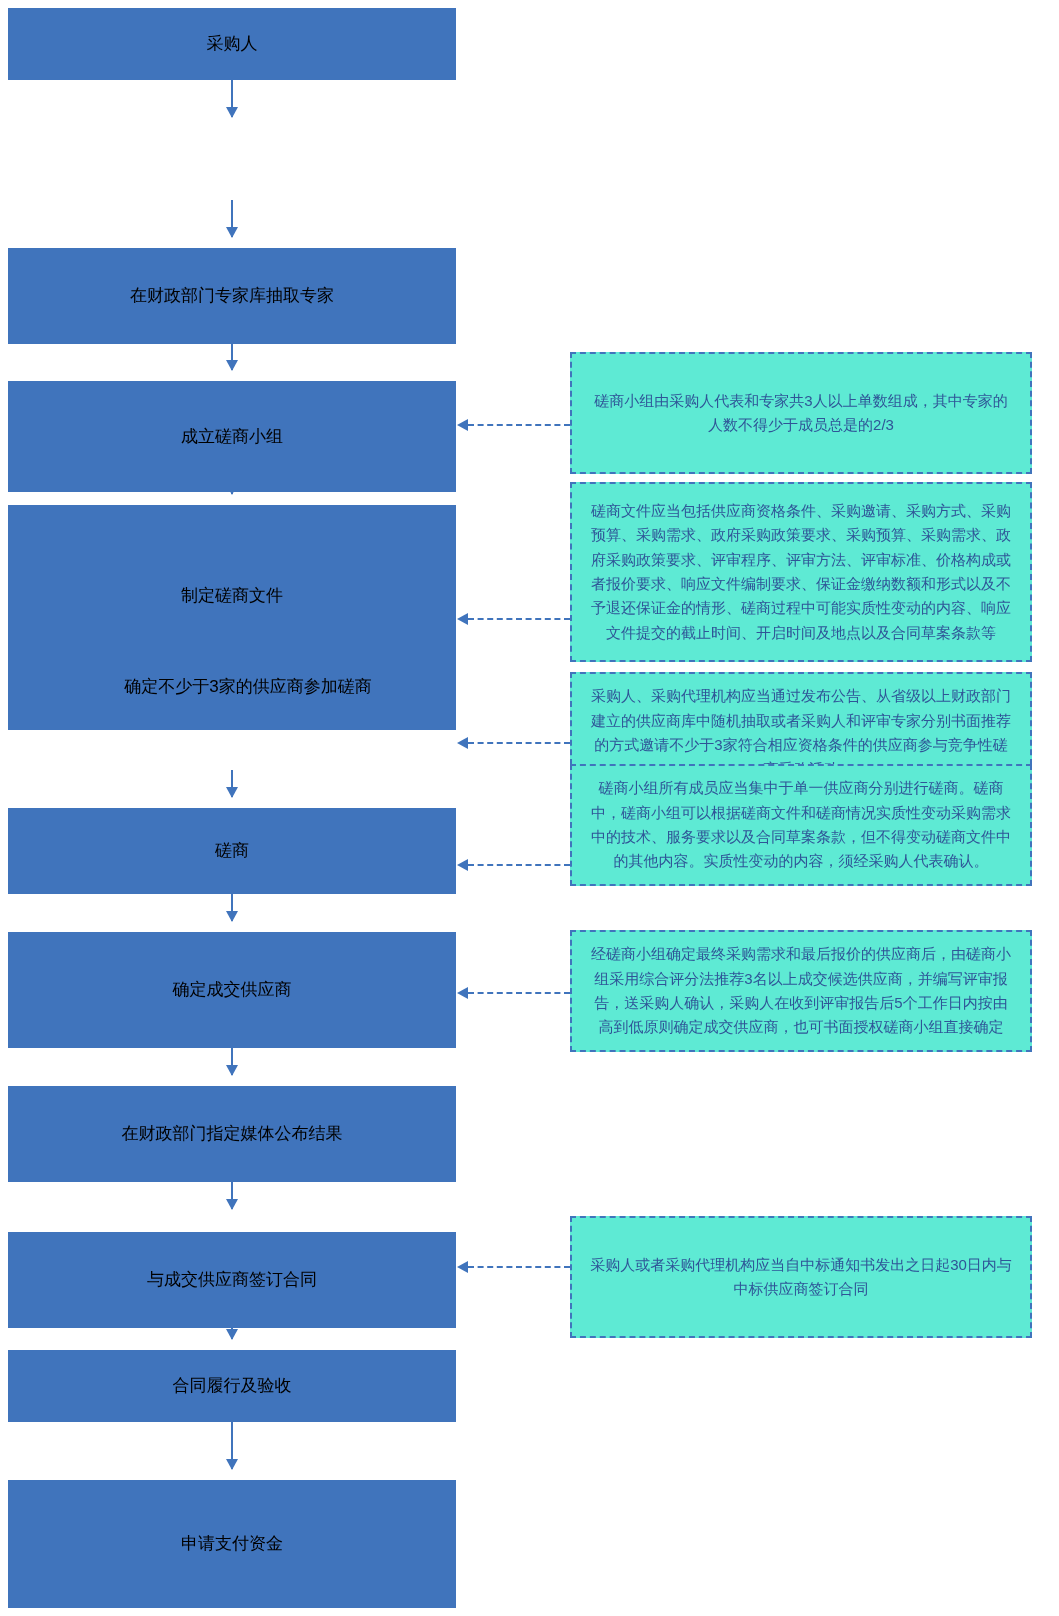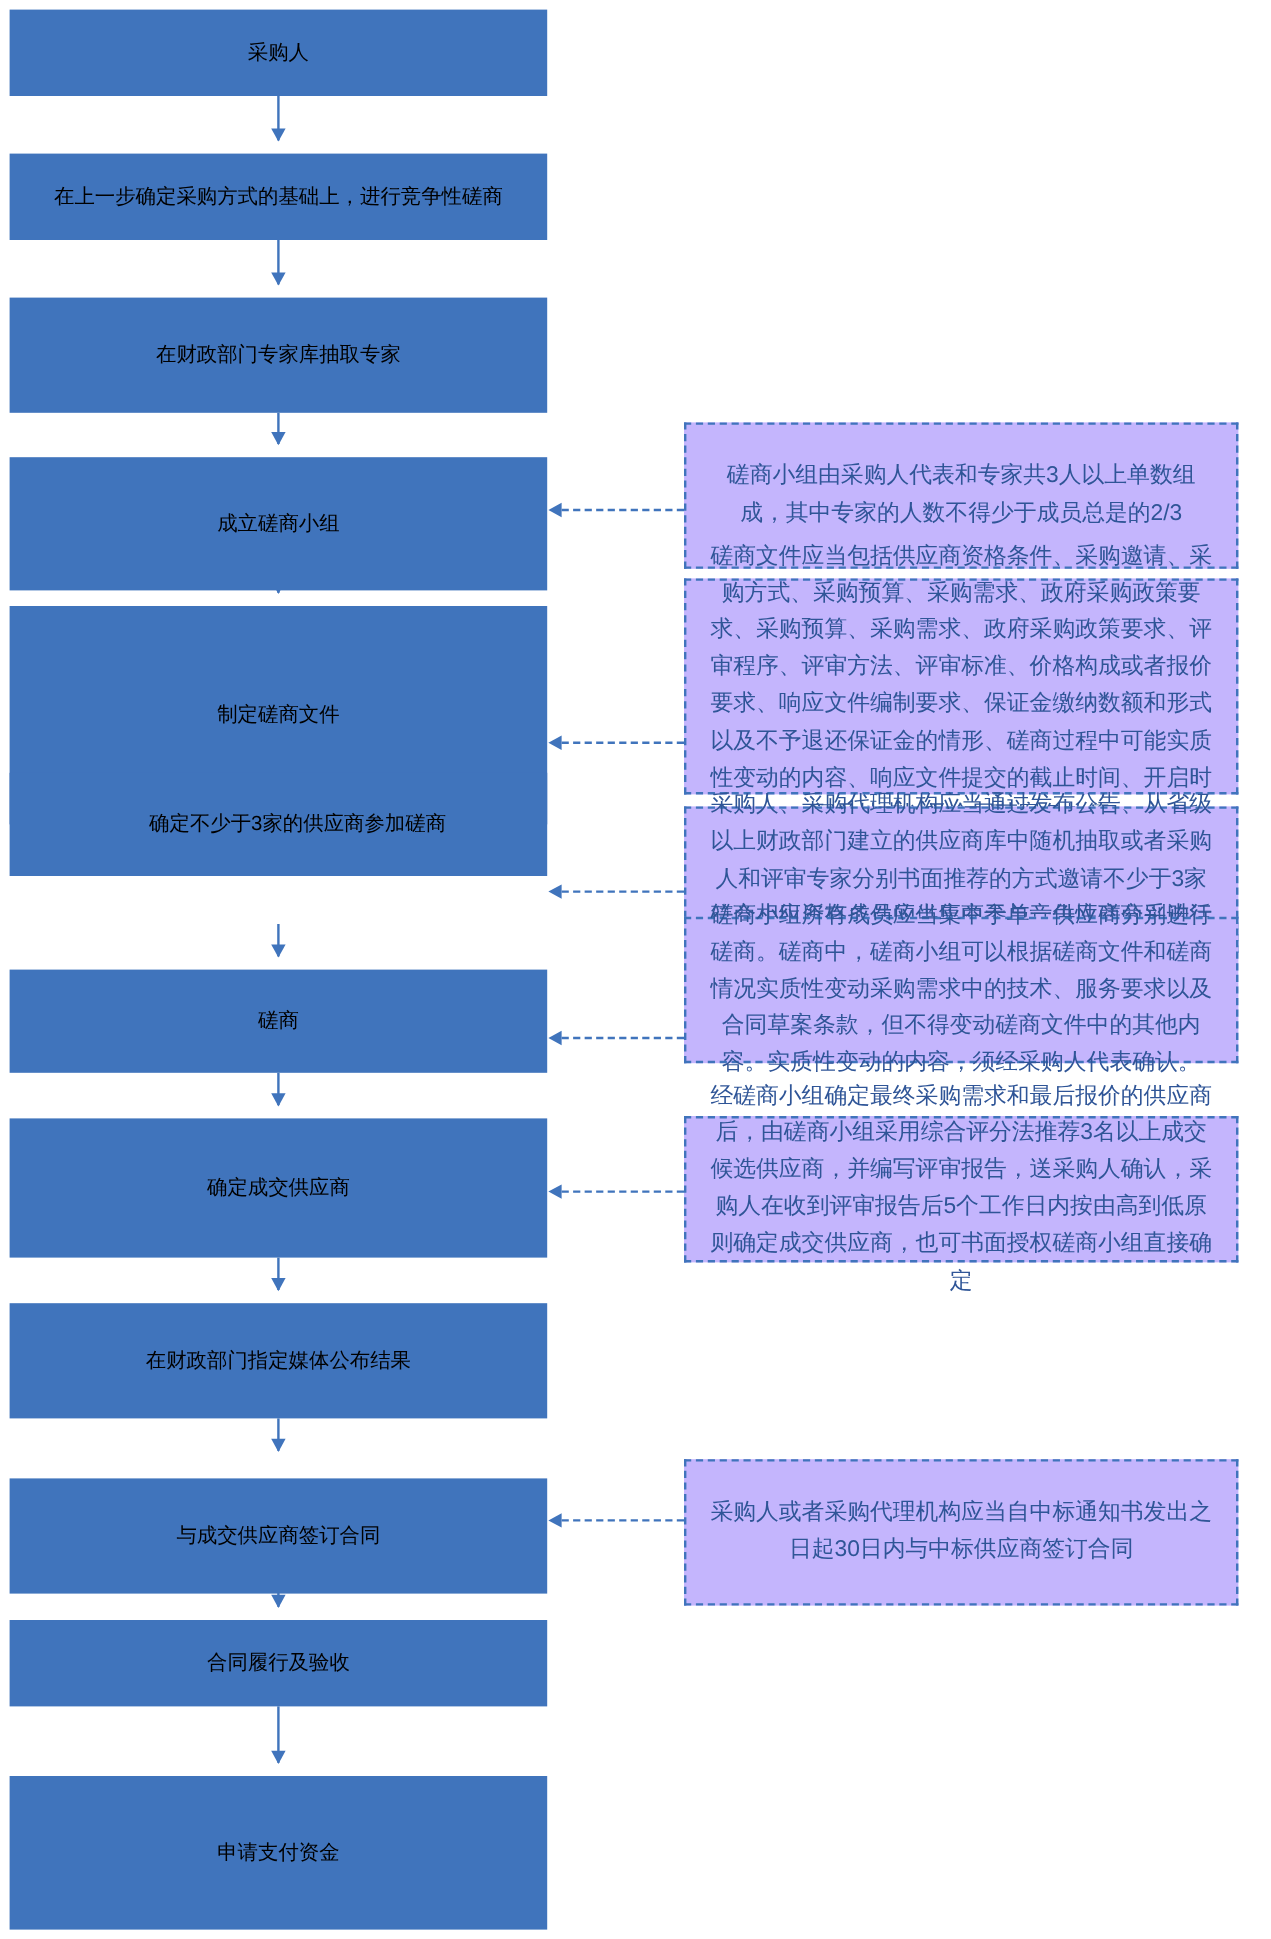--- a/index.html
+++ b/index.html
@@ -47,28 +47,28 @@
     height: 0;
     border-left: 6px solid transparent;
     border-right: 6px solid transparent;
     border-top: 11px solid #4074BC;
   }
   .note {
     position: absolute;
     box-sizing: border-box;
     border: 2px dashed #4074BC;
     color: #2F5597;
-    font-size: 19px;
+    font-size: 15px;
     line-height: 1.62;
     text-align: center;
     padding: 10px 16px;
     display: flex;
     align-items: center;
     justify-content: center;
-    background: #c4b5fd;
+    background: #5eead4;
   }
   .connector {
     position: absolute;
     height: 2px;
     border-top: 2px dashed #4074BC;
   }
   .connector::before {
     content: "";
     position: absolute;
     left: -11px;
@@ -91,21 +91,20 @@
   <div class="arrow-v" style="top:467px;height:27px;"></div>
   <div class="arrow-v" style="top:687px;height:0px;"></div>
   <div class="arrow-v" style="top:770px;height:27px;"></div>
   <div class="arrow-v" style="top:894px;height:27px;"></div>
   <div class="arrow-v" style="top:1048px;height:27px;"></div>
   <div class="arrow-v" style="top:1182px;height:27px;"></div>
   <div class="arrow-v" style="top:1316px;height:23px;"></div>
   <div class="arrow-v" style="top:1422px;height:47px;"></div>
 
   <div class="node" style="top:8px;height:72px;">采购人</div>
-  <div class="node" style="top:128px;height:72px;">在上一步确定采购方式的基础上，进行竞争性磋商</div>
   <div class="node" style="top:248px;height:96px;">在财政部门专家库抽取专家</div>
   <div class="node" style="top:381px;height:111px;">成立磋商小组</div>
   <div class="node" style="top:505px;height:182px;">制定磋商文件</div>
   <div class="node" style="top:644px;height:86px;padding-left:42px;">确定不少于3家的供应商参加磋商</div>
   <div class="node" style="top:808px;height:86px;">磋商</div>
   <div class="node" style="top:932px;height:116px;">确定成交供应商</div>
   <div class="node" style="top:1086px;height:96px;">在财政部门指定媒体公布结果</div>
   <div class="node" style="top:1232px;height:96px;">与成交供应商签订合同</div>
   <div class="node" style="top:1350px;height:72px;">合同履行及验收</div>
   <div class="node" style="top:1480px;height:128px;">申请支付资金</div>

